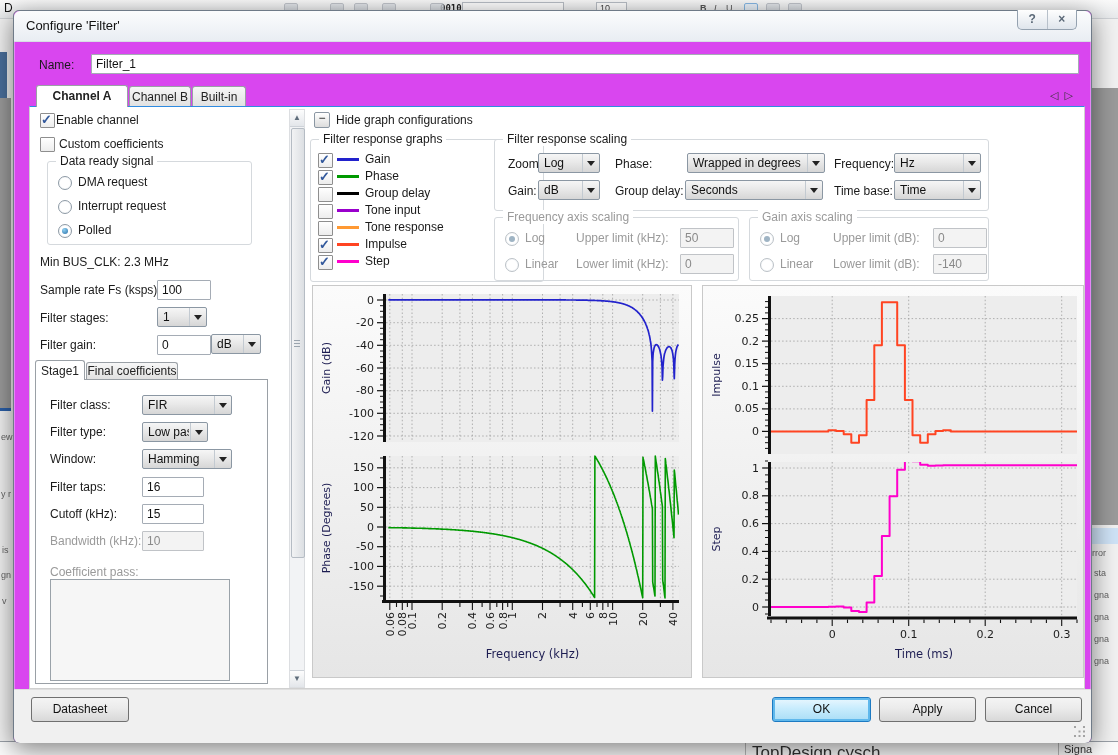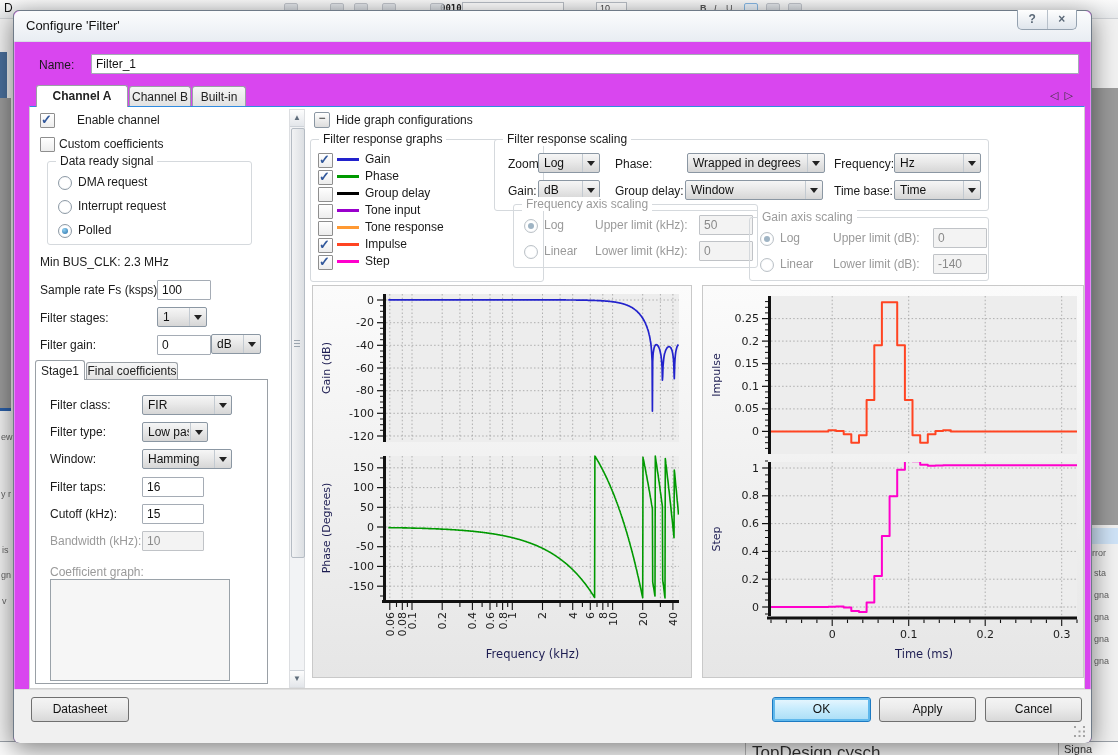--- a/index.html
+++ b/index.html
@@ -135,21 +135,21 @@
     <input class="tb" style="left: 77px; top: 43px; width: 978px;" value="Filter_1">
 
     <div class="tab sel" style="left:22px;top:74px;width:92px;"><span>Channel A</span></div>
     <div class="tab" style="left:115px;top:75px;width:62px;"><span>Channel B</span></div>
     <div class="tab" style="left:178px;top:75px;width:54px;"><span>Built-in</span></div>
     <span class="tabscroll" style="left:1036px;top:78px;"><span>◁</span><span>▷</span></span>
 
     <div class="tabpage">
 
       <span class="cb on" style="left:10px;top:6px;"></span>
-      <span class="lbl" style="left:47px;top:6px;">Enable channel</span>
+      <span class="lbl" style="left:26px;top:6px;">Enable channel</span>
       <span class="cb" style="left:10px;top:30px;"></span>
       <span class="lbl" style="left:29px;top:30px;">Custom coefficients</span>
 
       <div class="grp" style="left:17px;top:54px;width:203px;height:82px;">
         <span class="gt">Data ready signal</span>
         <span class="rb" style="left:10px;top:14px;"></span>
         <span class="lbl" style="left:30px;top:13px;">DMA request</span>
         <span class="rb" style="left:10px;top:38px;"></span>
         <span class="lbl" style="left:30px;top:37px;">Interrupt request</span>
         <span class="rb on" style="left:10px;top:62px;"></span>
@@ -189,21 +189,21 @@
       <div class="combo" style="left:112px;top:342px;width:90px;">
           <span class="ct">Hamming</span>
           <span class="ca"></span>
         </div>
       <span class="lbl" style="left:20px;top:373px;">Filter taps:</span>
       <input class="tb" style="left: 112px; top: 370px; width: 52px;" value="16">
       <span class="lbl" style="left:20px;top:400px;">Cutoff (kHz):</span>
       <input class="tb" style="left: 112px; top: 397px; width: 52px;" value="15">
       <span class="lbl dis" style="left:20px;top:427px;">Bandwidth (kHz):</span>
       <input class="tb dis" style="left: 112px; top: 424px; width: 52px;" value="10">
-      <span class="lbl dis" style="left:20px;top:458px;">Coefficient graph:</span>
+      <span class="lbl dis" style="left:20px;top:458px;">Coefficient pass:</span>
       <div class="listbox" style="left:20px;top:472px;width:178px;height:100px;"></div>
 
       <div class="sbar">
         <span class="sarrow" style="top:0;">▲</span>
         <span class="sarrow" style="bottom:0;border-top:1px solid #cdd2d8;border-bottom:none;">▼</span>
         <span class="sthumb"></span>
       </div>
 
       <span class="mini" style="left:284px;top:5px;">−</span>
       <span class="lbl" style="left:306px;top:6px;">Hide graph configurations</span>
@@ -250,31 +250,31 @@
             <span class="ct">Hz</span>
             <span class="ca"></span>
           </div>
         <span class="lbl" style="left:13px;top:44px;">Gain:</span>
         <div class="combo" style="left:43px;top:40px;width:62px;">
             <span class="ct">dB</span>
             <span class="ca"></span>
           </div>
         <span class="lbl" style="left:120px;top:44px;">Group delay:</span>
         <div class="combo" style="left:190px;top:40px;width:138px;">
-            <span class="ct">Window</span>
+            <span class="ct">Seconds</span>
             <span class="ca"></span>
           </div>
         <span class="lbl" style="left:339px;top:44px;">Time base:</span>
         <div class="combo" style="left:399px;top:40px;width:87px;">
             <span class="ct">Time</span>
             <span class="ca"></span>
           </div>
       </div>
 
-      <div class="grp" style="left:464px;top:97px;width:243px;height:62px;margin-left:19px;">
+      <div class="grp" style="left:464px;top:110px;width:243px;height:62px;">
         <span class="gt dis">Frequency axis scaling</span>
         <span class="rb dis on" style="left:10px;top:14px;"></span>
         <span class="lbl dis" style="left:30px;top:13px;">Log</span>
         <span class="rb dis" style="left:10px;top:40px;"></span>
         <span class="lbl dis" style="left:30px;top:39px;">Linear</span>
         <span class="lbl dis" style="left:81px;top:13px;">Upper limit (kHz):</span>
         <input class="tb dis" style="left: 185px; top: 10px; width: 44px;" value="50">
         <span class="lbl dis" style="left:81px;top:39px;">Lower limit (kHz):</span>
         <input class="tb dis" style="left: 185px; top: 36px; width: 44px;" value="0">
       </div>

